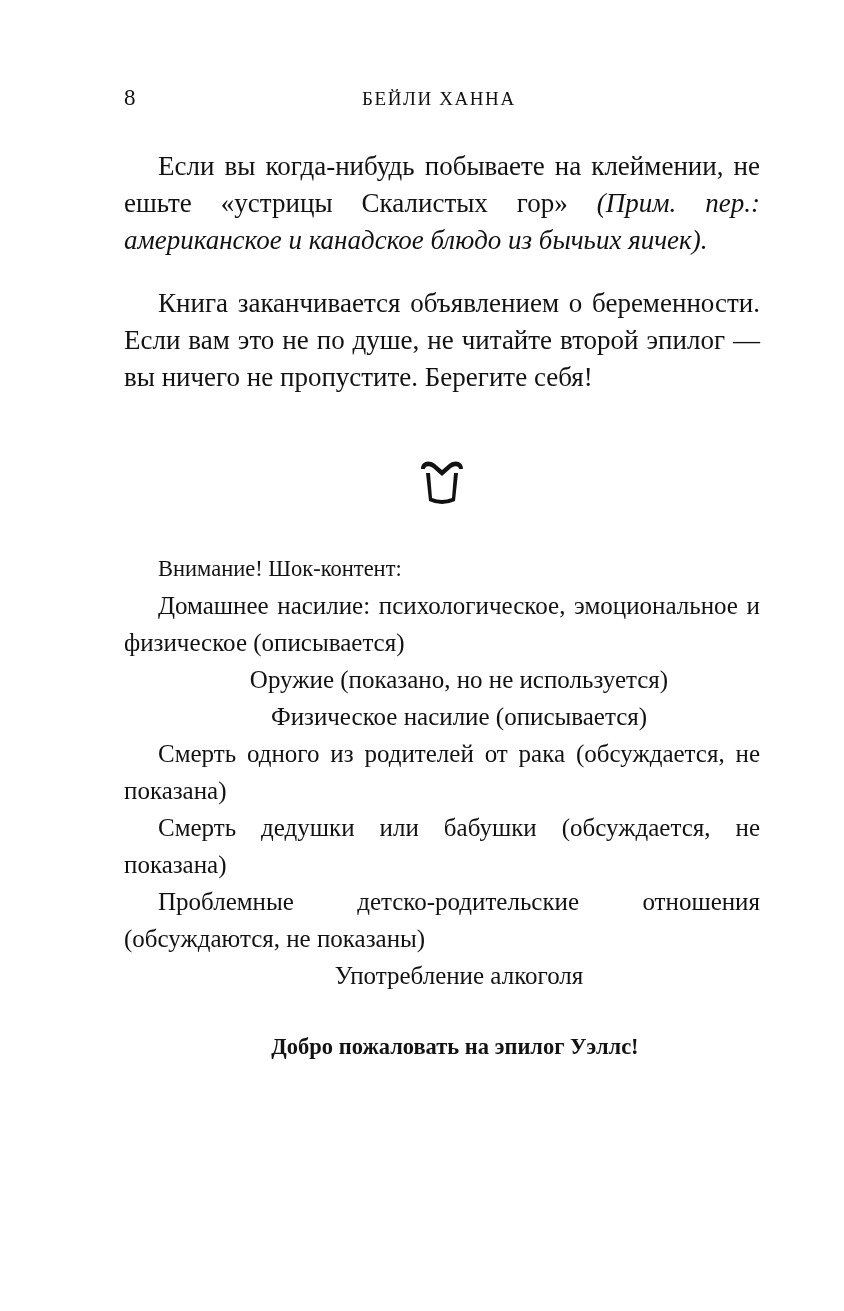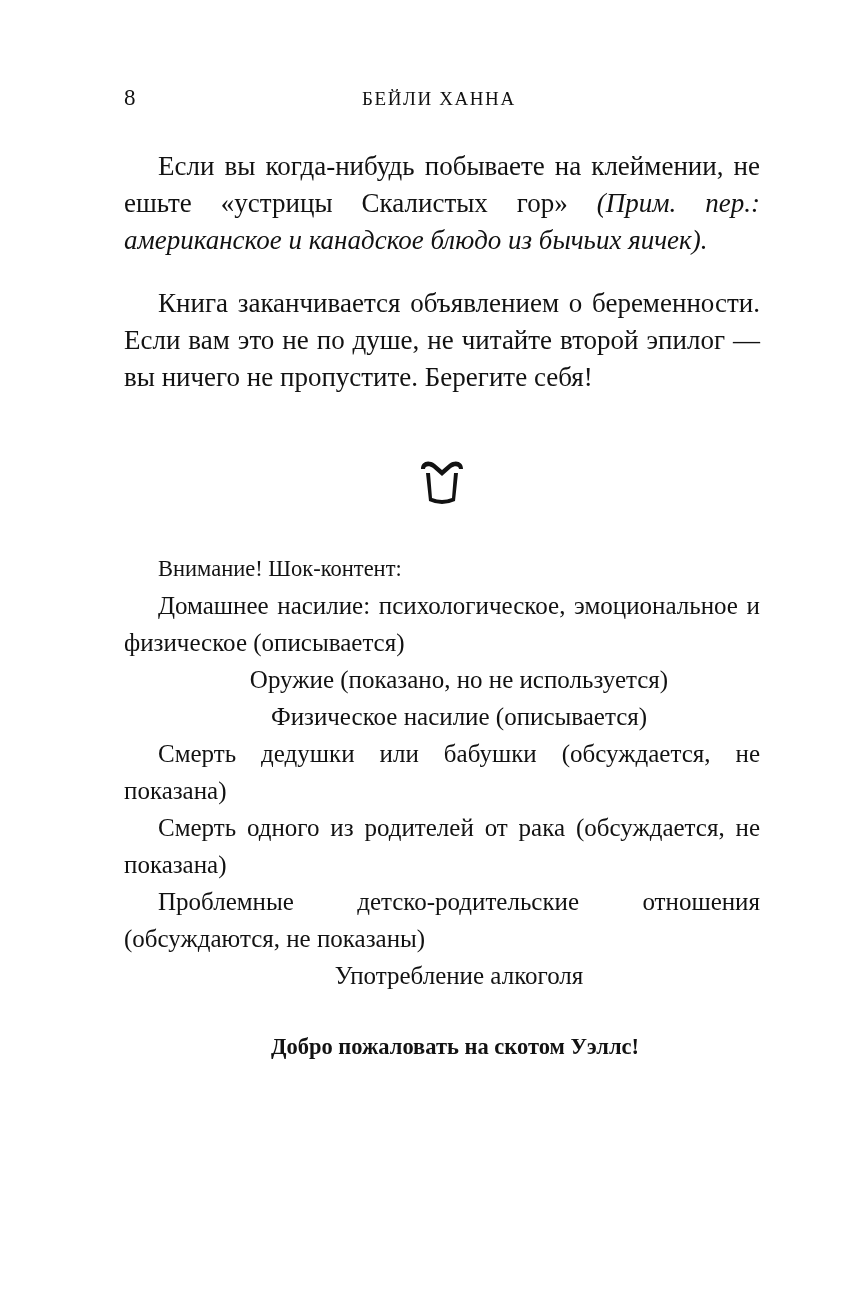--- a/index.html
+++ b/index.html
@@ -118,22 +118,22 @@
         <path d="M11 16 L14 44 Q27 50 40 44 L43 16 L39 16 L37 41 Q27 45 17 41 L15 16 Z" fill="#121212"></path>
       </svg>
     </div>
 
     <p class="warn-heading">Внимание! Шок-контент:</p>
 
     <ul class="list">
       <li>Домашнее насилие: психологическое, эмоциональное и физическое (описывается)</li>
       <li class="nojust">Оружие (показано, но не используется)</li>
       <li class="nojust">Физическое насилие (описывается)</li>
+      <li>Смерть одного из родителей от рака (обсуждается, не показана)</li>
       <li>Смерть дедушки или бабушки (обсуждается, не показана)</li>
-      <li>Смерть одного из родителей от рака (обсуждается, не показана)</li>
       <li>Проблемные детско-родительские отношения (обсуждаются, не показаны)</li>
       <li class="nojust">Употребление алкоголя</li>
     </ul>
 
-    <p class="closing">Добро пожаловать на скотом Уэллс!</p>
+    <p class="closing">Добро пожаловать на эпилог Уэллс!</p>
 
   </div>
 </div>
 
 </body></html>

